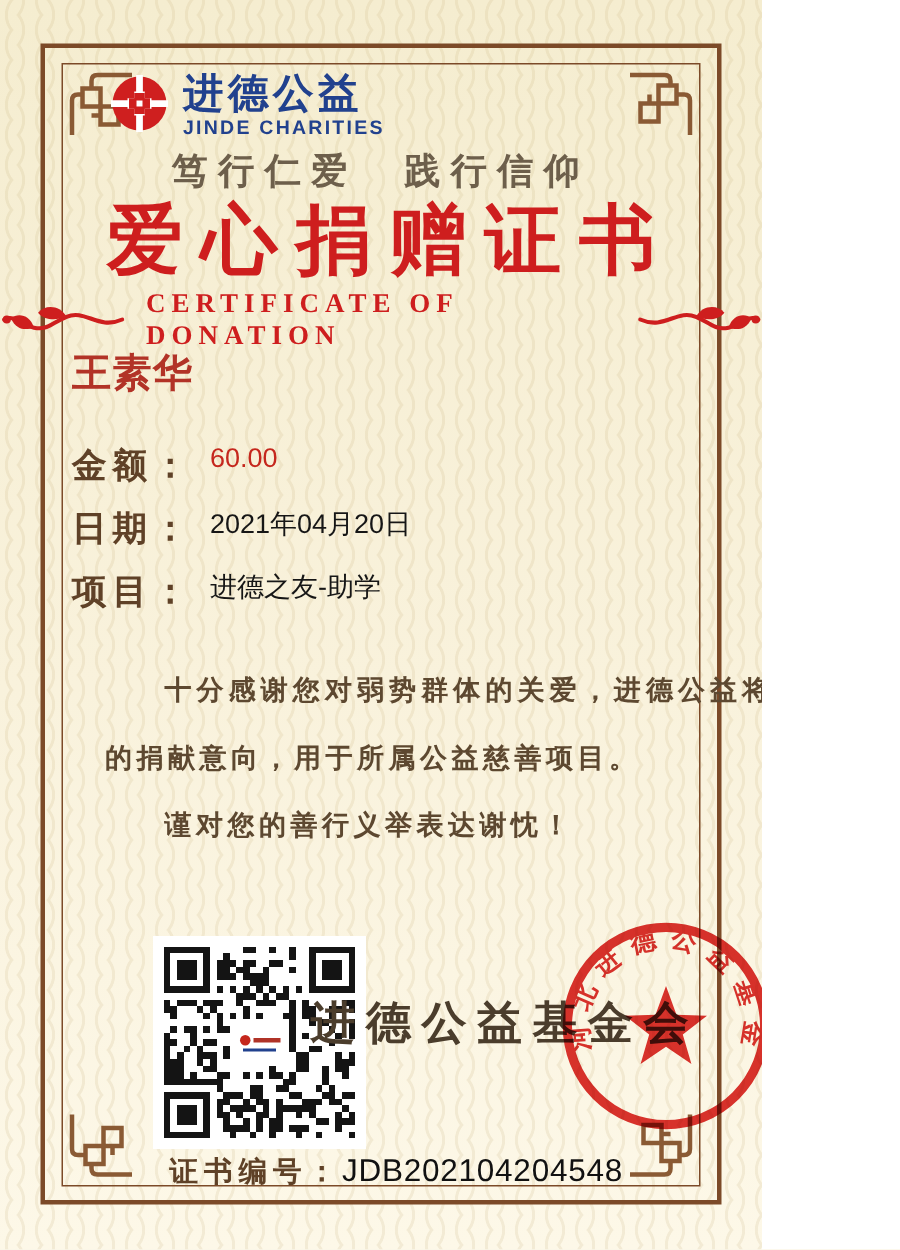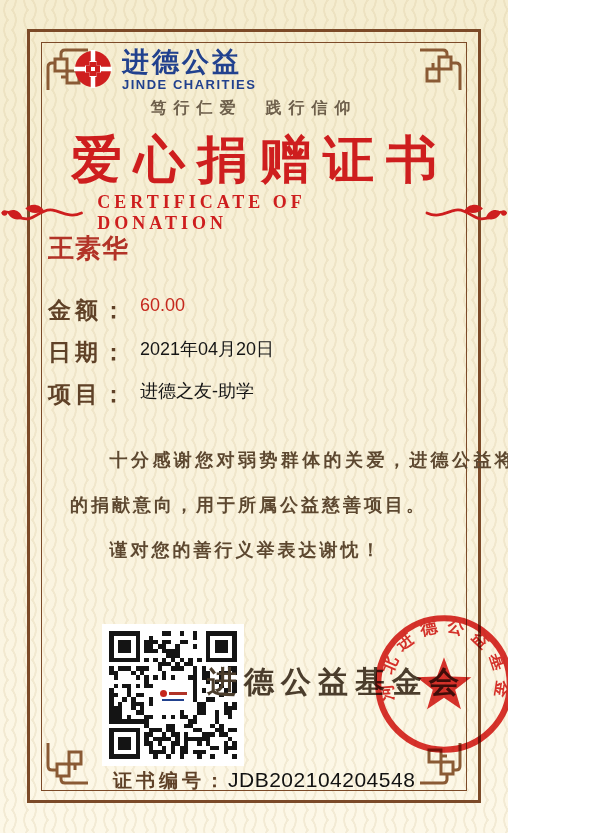--- a/index.html
+++ b/index.html
@@ -21,21 +21,21 @@
   .corner.tr{right:43px;top:45px;transform:rotate(90deg);}
   .corner.br{right:43px;bottom:45px;transform:rotate(180deg);}
   .corner.bl{left:43px;bottom:45px;transform:rotate(270deg);}
 
   .logo{position:absolute;left:72px;top:48px;display:flex;align-items:flex-start;}
   .logo-icon{width:42px;height:42px;}
   .logo-text{margin-left:8px;display:flex;flex-direction:column;}
   .logo-cn{font-family:"Liberation Serif","DejaVu Serif",serif;font-weight:bold;font-size:27px;line-height:29px;color:#21418e;letter-spacing:3px;}
   .logo-en{font-family:"Liberation Sans","DejaVu Sans",sans-serif;font-weight:bold;font-size:13px;color:#21418e;letter-spacing:1.5px;}
 
-  .motto{position:absolute;left:0;right:0;top:98px;text-align:center;font-size:16px;color:#6d5f4b;letter-spacing:7px;font-weight:600;}
+  .motto{position:absolute;left:0;right:0;top:98px;text-align:center;font-size:24px;color:#6d5f4b;letter-spacing:7px;font-weight:600;}
   .title{position:absolute;left:0;right:0;top:126px;text-align:center;font-size:51px;font-weight:bold;color:#ce1e1e;letter-spacing:12px;text-indent:12px;}
   .certline{position:absolute;left:0;right:0;top:192px;display:flex;justify-content:center;align-items:center;gap:14px;}
   .certline .en{font-size:18px;font-weight:bold;color:#ce1e1e;letter-spacing:4px;font-family:"Liberation Serif","DejaVu Serif",serif;}
   .flourish{width:92px;height:26px;}
   .flourish.right{transform:scaleX(-1);}
 
   .recipient{position:absolute;left:48px;top:231px;font-family:Liberation Mono, monospace;font-weight:bold;font-size:26px;color:#b23327;letter-spacing:1px;}
 
   .rows{position:absolute;left:48px;top:295px;}
   .row{display:flex;align-items:flex-start;height:42px;}

